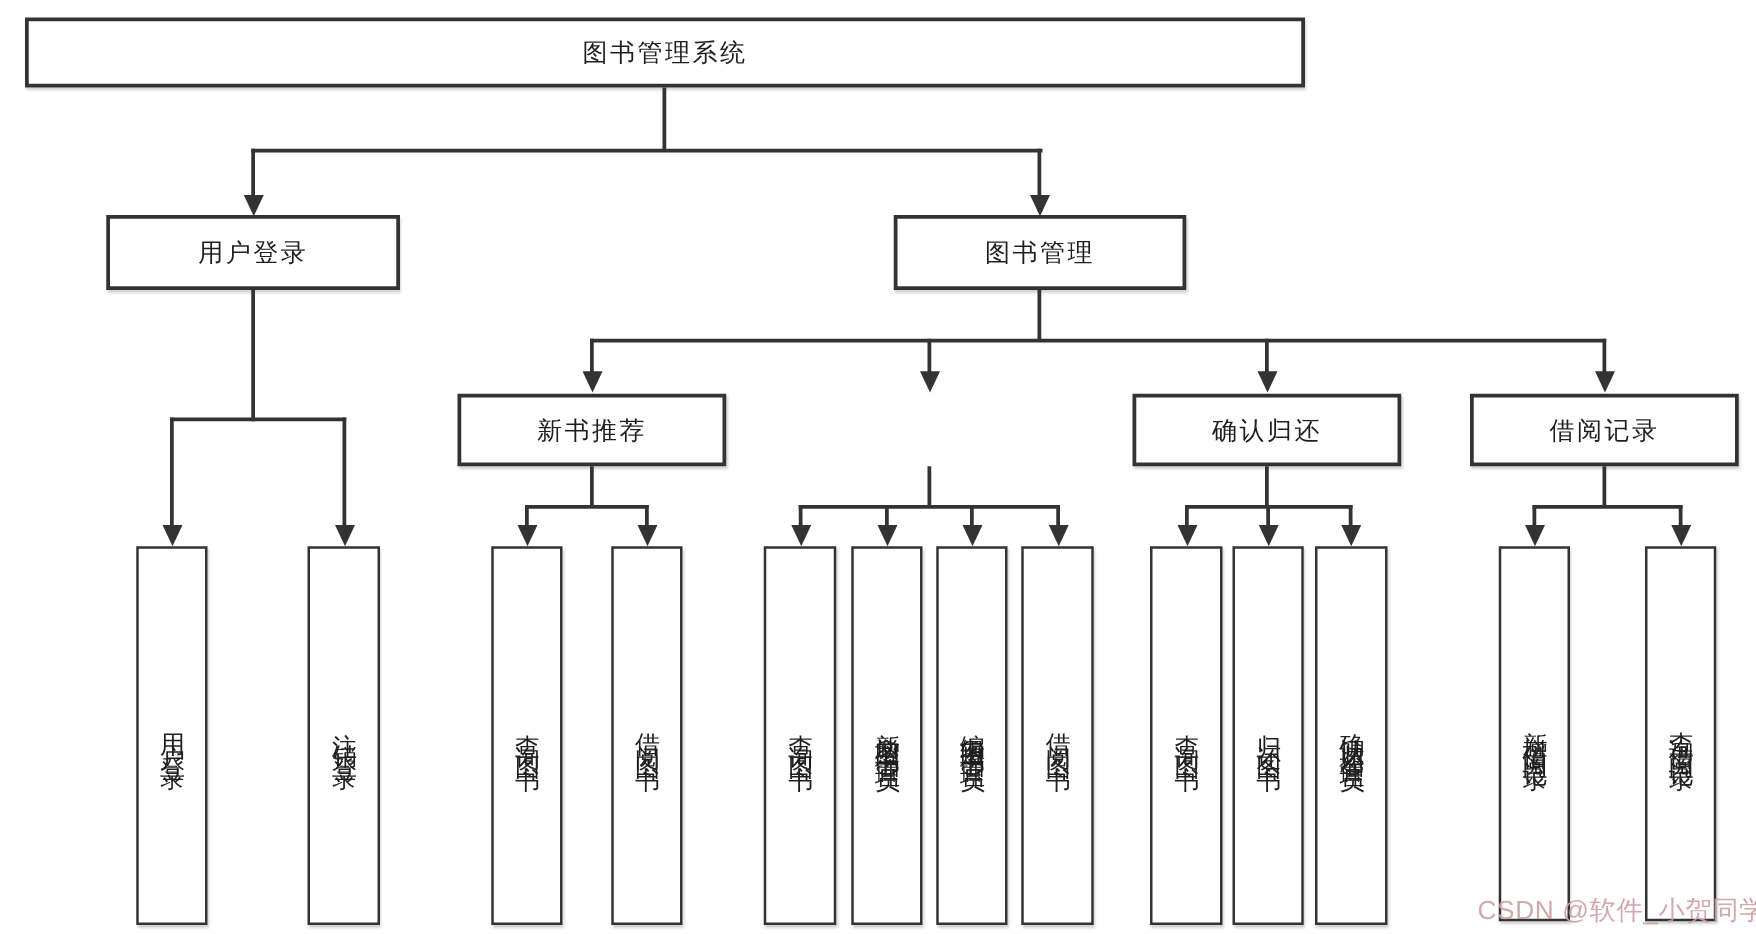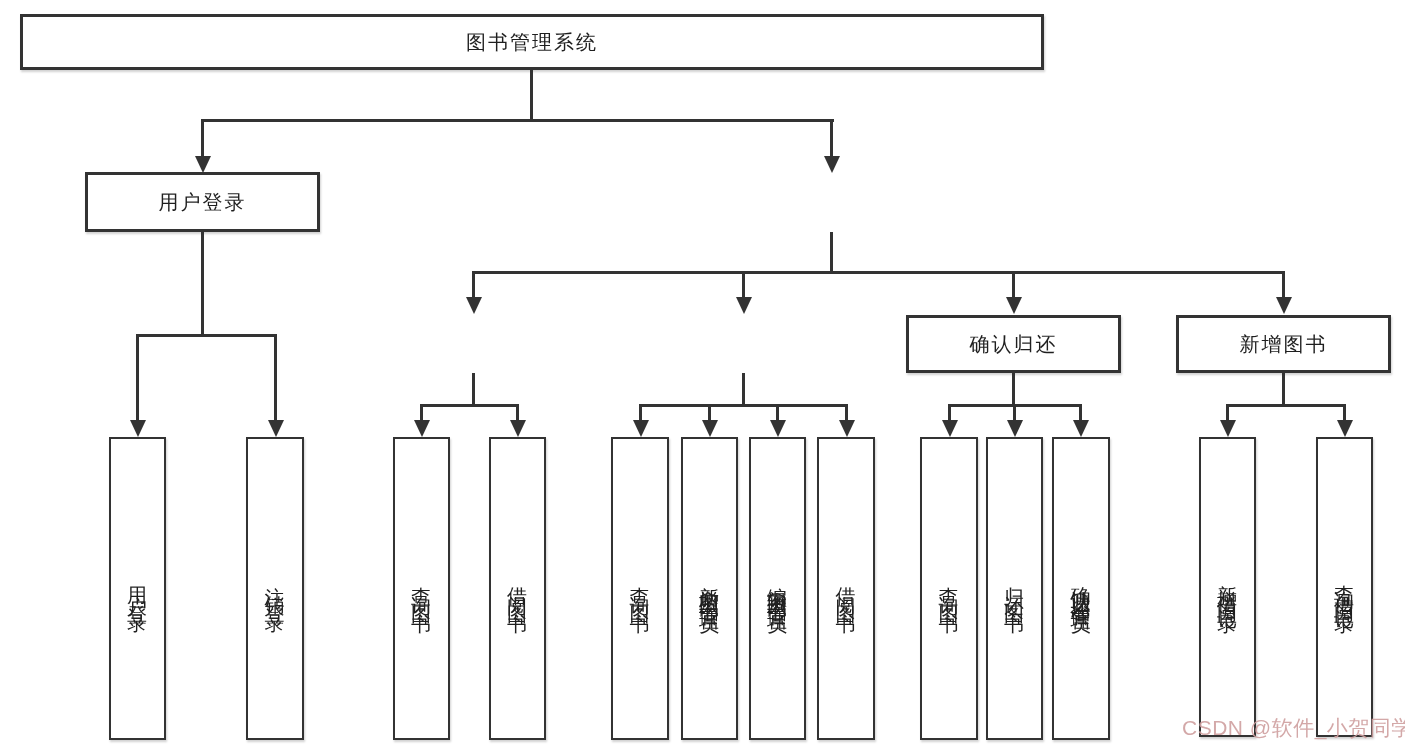--- a/index.html
+++ b/index.html
@@ -75,20 +75,23 @@
   <div class="vline" style="left:530px;top:70px;width:3px;height:51px;"></div>
   <div class="hline" style="left:201px;top:119px;width:633px;height:3px;"></div>
   <div class="vline" style="left:201px;top:119px;width:3px;height:38px;"></div>
   <div class="arrow" style="left:195px;top:156px;"></div>
   <div class="vline" style="left:830px;top:119px;width:3px;height:38px;"></div>
   <div class="arrow" style="left:824px;top:156px;"></div>
 
   <div class="node" style="left:85px;top:172px;width:235px;height:60px;">
     <span class="lbl">用户登录</span>
   </div>
+  <div class="node" style="left:715px;top:172px;width:234px;height:60px;">
+    <span class="lbl">图书管理</span>
+  </div>
 
   <div class="vline" style="left:201px;top:232px;width:3px;height:105px;"></div>
   <div class="hline" style="left:136px;top:334px;width:141px;height:3px;"></div>
   <div class="vline" style="left:136px;top:334px;width:3px;height:87px;"></div>
   <div class="arrow" style="left:130px;top:420px;"></div>
   <div class="vline" style="left:274px;top:334px;width:3px;height:87px;"></div>
   <div class="arrow" style="left:268px;top:420px;"></div>
 
   <div class="node leaf" style="left:109px;top:437px;width:57px;height:303px;">
     <span class="vlbl">用户登录</span>
@@ -101,25 +104,28 @@
   <div class="hline" style="left:472px;top:271px;width:813px;height:3px;"></div>
   <div class="vline" style="left:472px;top:271px;width:3px;height:27px;"></div>
   <div class="arrow" style="left:466px;top:297px;"></div>
   <div class="vline" style="left:742px;top:271px;width:3px;height:27px;"></div>
   <div class="arrow" style="left:736px;top:297px;"></div>
   <div class="vline" style="left:1012px;top:271px;width:3px;height:27px;"></div>
   <div class="arrow" style="left:1006px;top:297px;"></div>
   <div class="vline" style="left:1282px;top:271px;width:3px;height:27px;"></div>
   <div class="arrow" style="left:1276px;top:297px;"></div>
 
+  <div class="node" style="left:366px;top:315px;width:215px;height:58px;">
+    <span class="lbl">新书推荐</span>
+  </div>
   <div class="node" style="left:906px;top:315px;width:215px;height:58px;">
     <span class="lbl">确认归还</span>
   </div>
   <div class="node" style="left:1176px;top:315px;width:215px;height:58px;">
-    <span class="lbl">新增图书</span>
+    <span class="lbl">借阅记录</span>
   </div>
 
   <div class="vline" style="left:472px;top:373px;width:3px;height:33px;"></div>
   <div class="hline" style="left:420px;top:404px;width:99px;height:3px;"></div>
   <div class="vline" style="left:420px;top:404px;width:3px;height:18px;"></div>
   <div class="arrow" style="left:414px;top:420px;"></div>
   <div class="vline" style="left:516px;top:404px;width:3px;height:18px;"></div>
   <div class="arrow" style="left:510px;top:420px;"></div>
 
   <div class="node leaf" style="left:393px;top:437px;width:57px;height:303px;">

